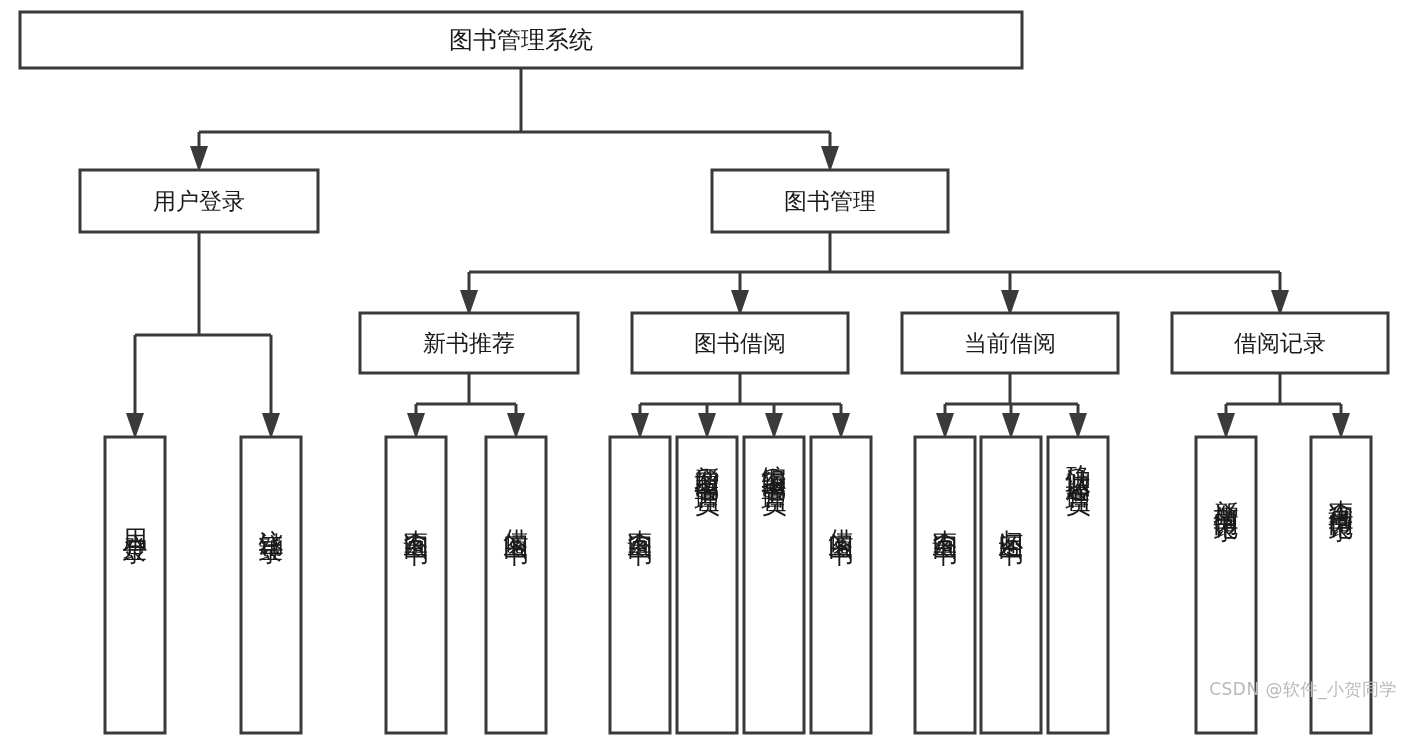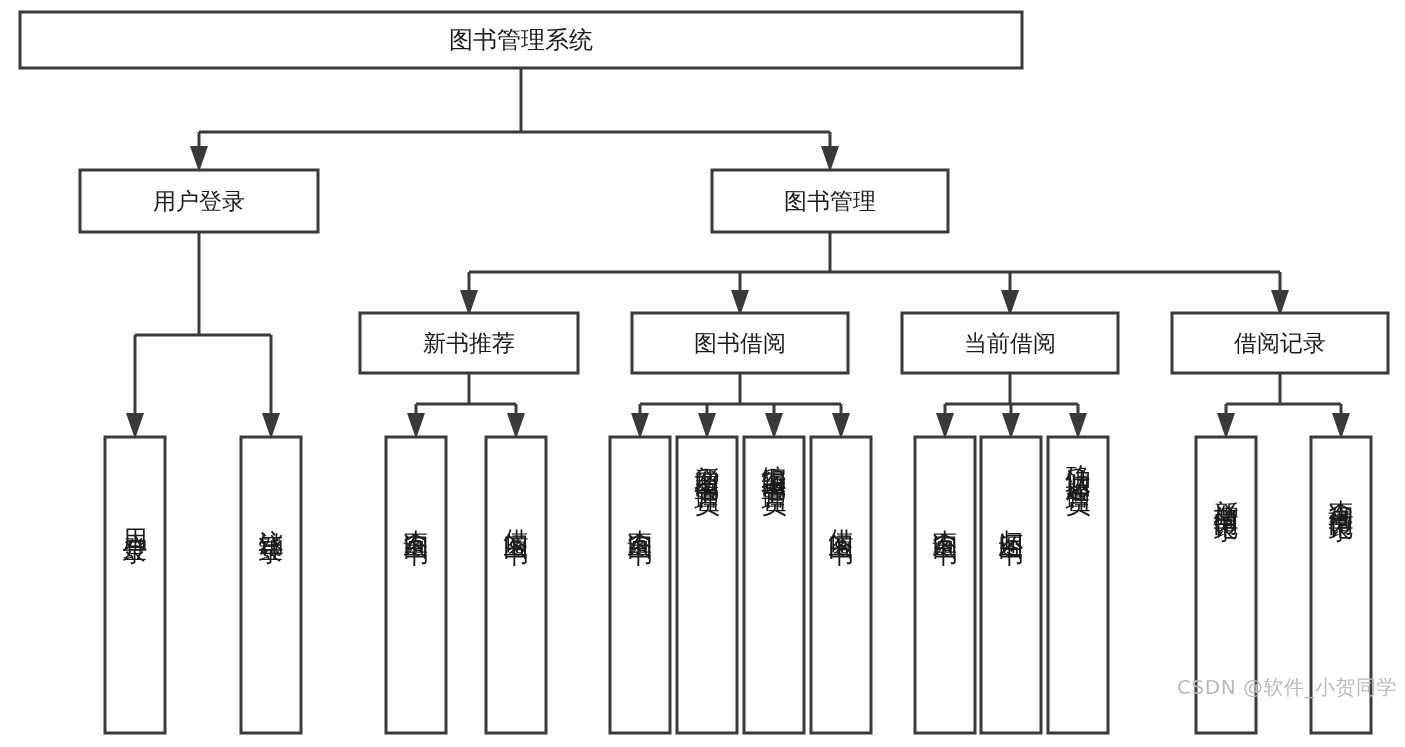--- a/index.html
+++ b/index.html
@@ -72,21 +72,21 @@
     line-height: 1;
     letter-spacing: 4px;
     color: #1a1a1a;
     white-space: nowrap;
   }
   .watermark {
     position: absolute;
     right: 8px;
     bottom: 4px;
     font-family: "DejaVu Sans", "Liberation Sans", sans-serif;
-    font-size: 20px;
+    font-size: 17px;
     color: #b9b9b9;
     letter-spacing: 0.5px;
     white-space: nowrap;
     pointer-events: none;
   }
 </style>
 </head>
 <body>
 
 <div id="diagram-root">

